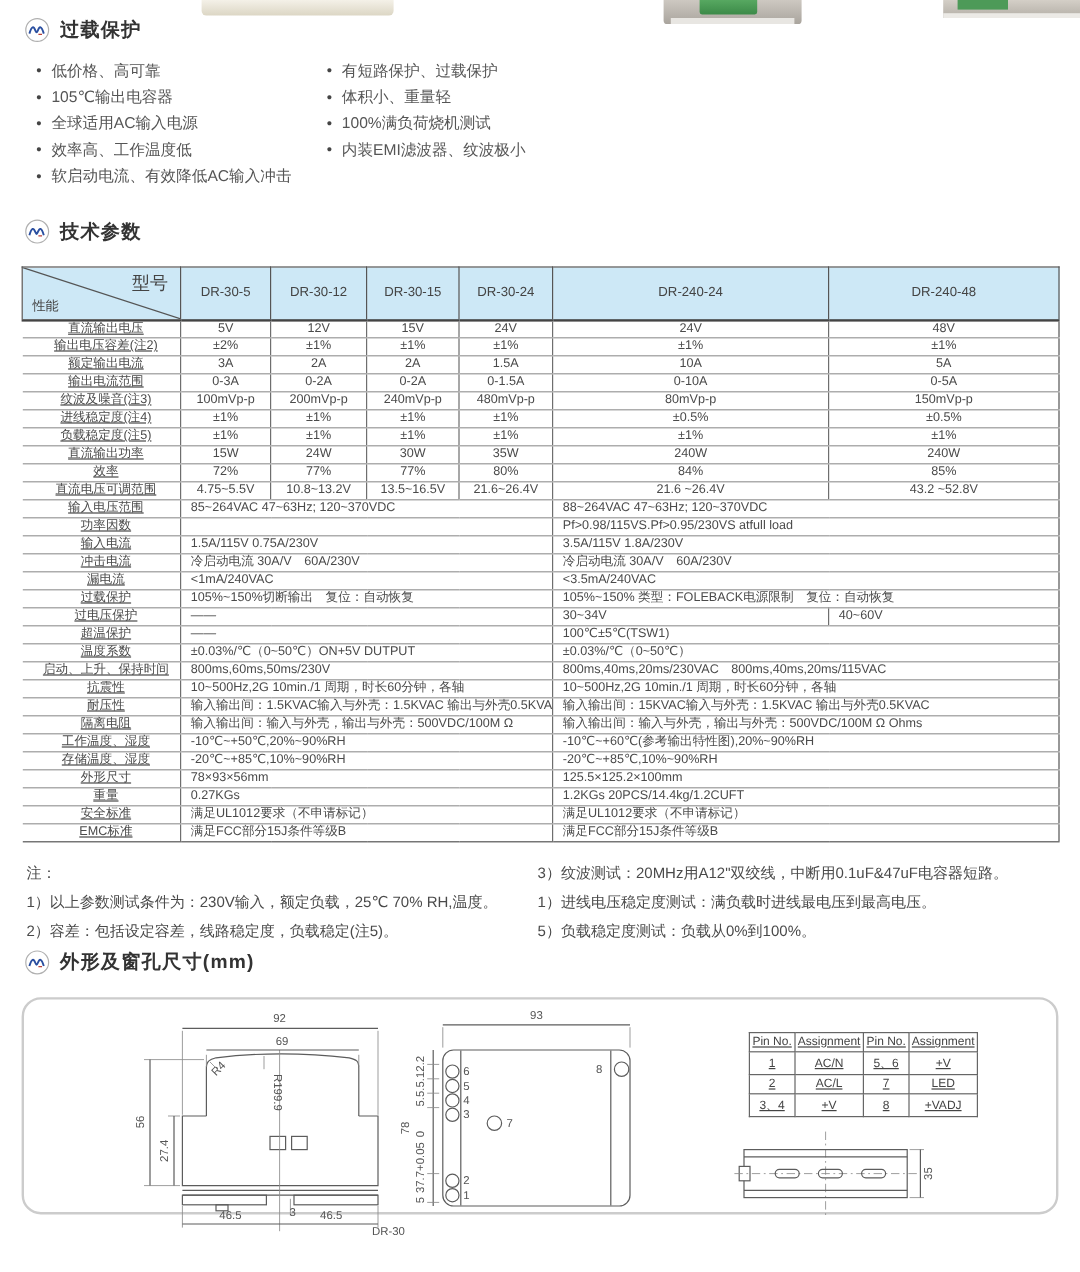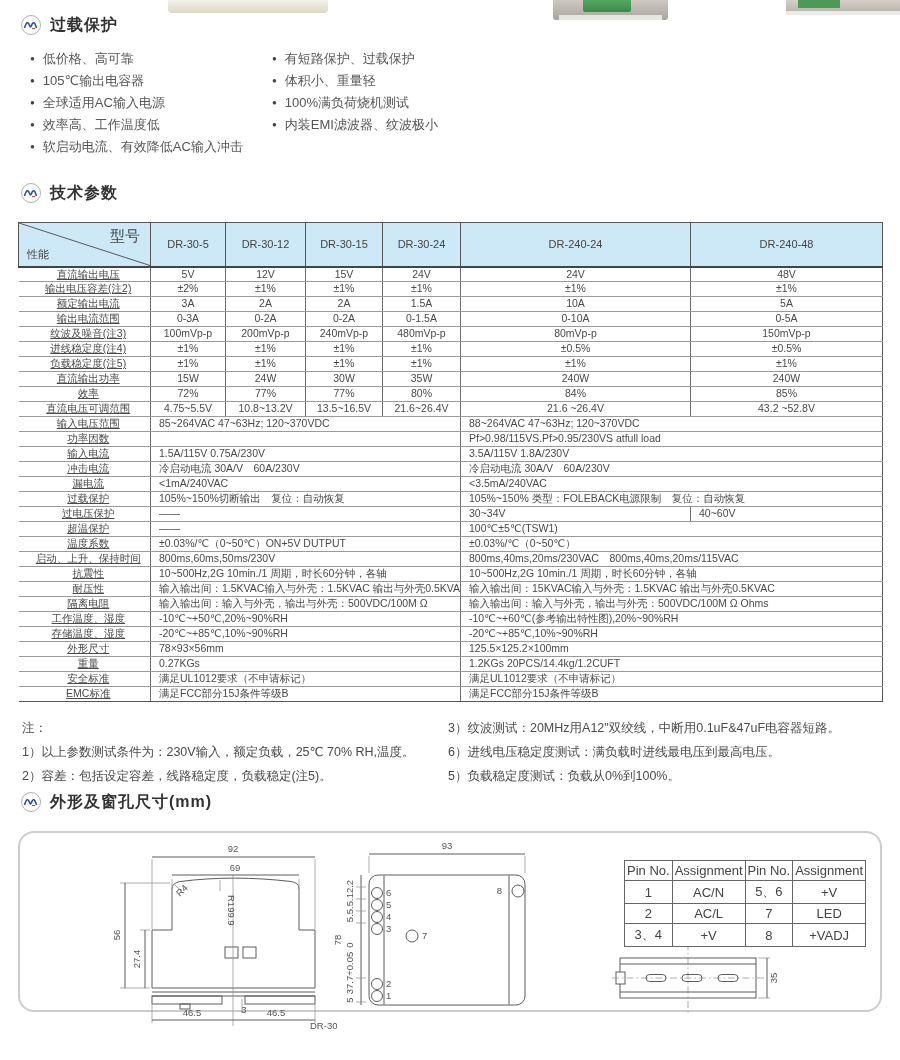--- a/index.html
+++ b/index.html
@@ -39,21 +39,21 @@
   table.spec tbody tr:last-child td { border-bottom:1px solid #555; }
   
   .notes { position:absolute; top:716px; font-size:12.5px; color:#4a4a4a; }
   .notes div { height:24px; line-height:24px; white-space:nowrap; }
   #notes-left { left:22px; }
   #notes-right { left:448px; }
   
   .panel { position:absolute; left:18px; top:831px; width:864px; height:181px; border:2px solid #ccc; border-radius:16px; background:#fff; }
   .panel svg.draw { position:absolute; left:0; top:0; }
   .pintable { position:absolute; left:604px; top:27px; border-collapse:collapse; background:#fff; }
-  .pintable th,.pintable td { border:1px solid #666; font-size:13px; font-weight:normal; color:#444; text-align:center; padding:2px 2px; height:15px; white-space:nowrap; }
+  .pintable th,.pintable td { border:1px solid #666; font-size:10px; font-weight:normal; color:#444; text-align:center; padding:2px 2px; height:15px; white-space:nowrap;text-decoration:underline; }
   .pintable th:nth-child(1),.pintable td:nth-child(1){ width:30px; }
   .pintable th:nth-child(2),.pintable td:nth-child(2){ width:40px; }
   .pintable th:nth-child(3),.pintable td:nth-child(3){ width:28px; }
   .pintable th:nth-child(4),.pintable td:nth-child(4){ width:40px; }
   
   .ln { stroke:#5c5c5c; stroke-width:1; fill:none; }
   .thin { stroke:#8a8a8a; stroke-width:0.7; fill:none; }
   .dsh { stroke:#8a8a8a; stroke-width:0.7; fill:none; stroke-dasharray:7 3 1.5 3; }
   text.dim { font-size:9.5px; fill:#555; font-family:"Liberation Sans","DejaVu Sans",sans-serif; }
 </style>
@@ -319,21 +319,21 @@
       </tbody>
 </table>
 
 <div class="notes" id="notes-left">
   <div>注：</div>
 <div>1）以上参数测试条件为：230V输入，额定负载，25℃ 70% RH,温度。</div>
       <div>2）容差：包括设定容差，线路稳定度，负载稳定(注5)。</div>
     </div>
 <div class="notes" id="notes-right">
       <div>3）纹波测试：20MHz用A12"双绞线，中断用0.1uF&amp;47uF电容器短路。</div>
-      <div>6）进线电压稳定度测试：满负载时进线最电压到最高电压。</div>
+      <div>1）进线电压稳定度测试：满负载时进线最电压到最高电压。</div>
       <div>5）负载稳定度测试：负载从0%到100%。</div>
     </div>
 
 <div class="sect" style="top:791px;justify-content:flex-end;">
   <svg class="logo" viewBox="0 0 22 22">
     <circle cx="11" cy="11" r="9.5" fill="#fff" stroke="#b0b0b0" stroke-width="1"></circle>
     <path d="M4.5,14 C6.5,7.5 8,7.5 9.5,11.5 C10.3,13.5 10.7,13.5 11.5,11.5 C13,7.5 14.5,7.5 16.5,14" stroke="#2b4fa0" stroke-width="1.6" fill="none"></path>
     <path d="M12,14.6 L15,14.6" stroke="#b8413a" stroke-width="1" fill="none"></path>
   </svg>
   <span class="ttl">外形及窗孔尺寸(mm)</span>

